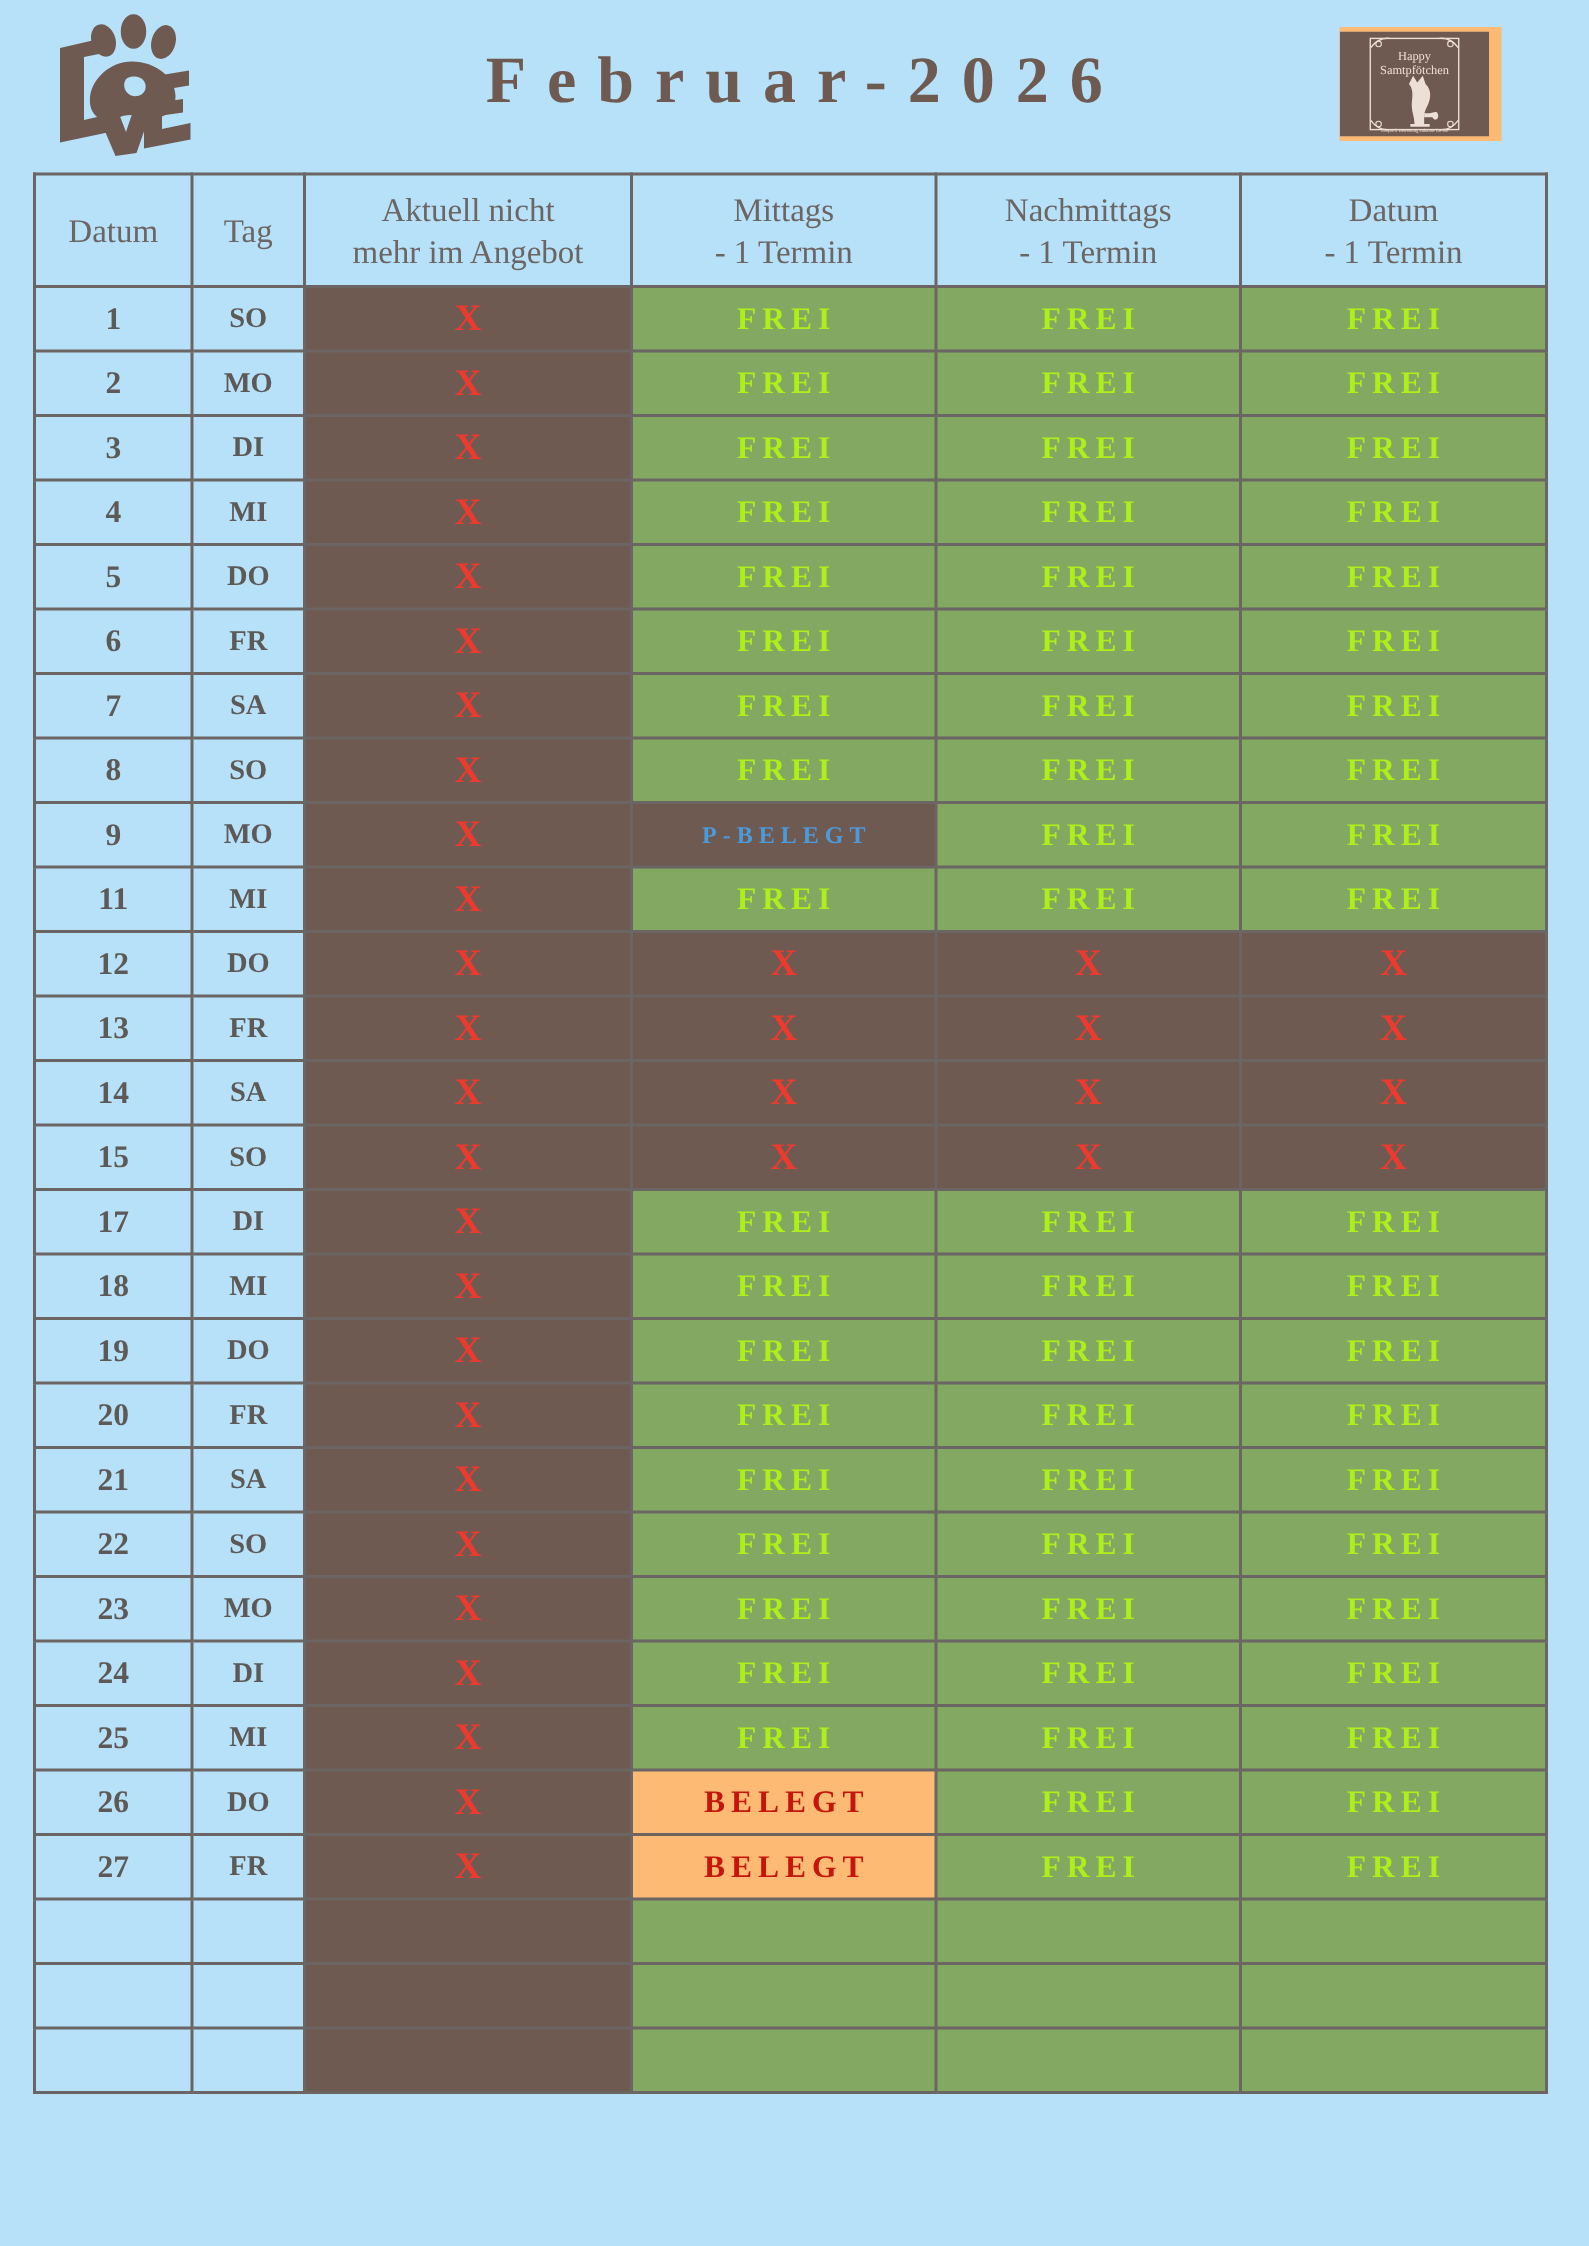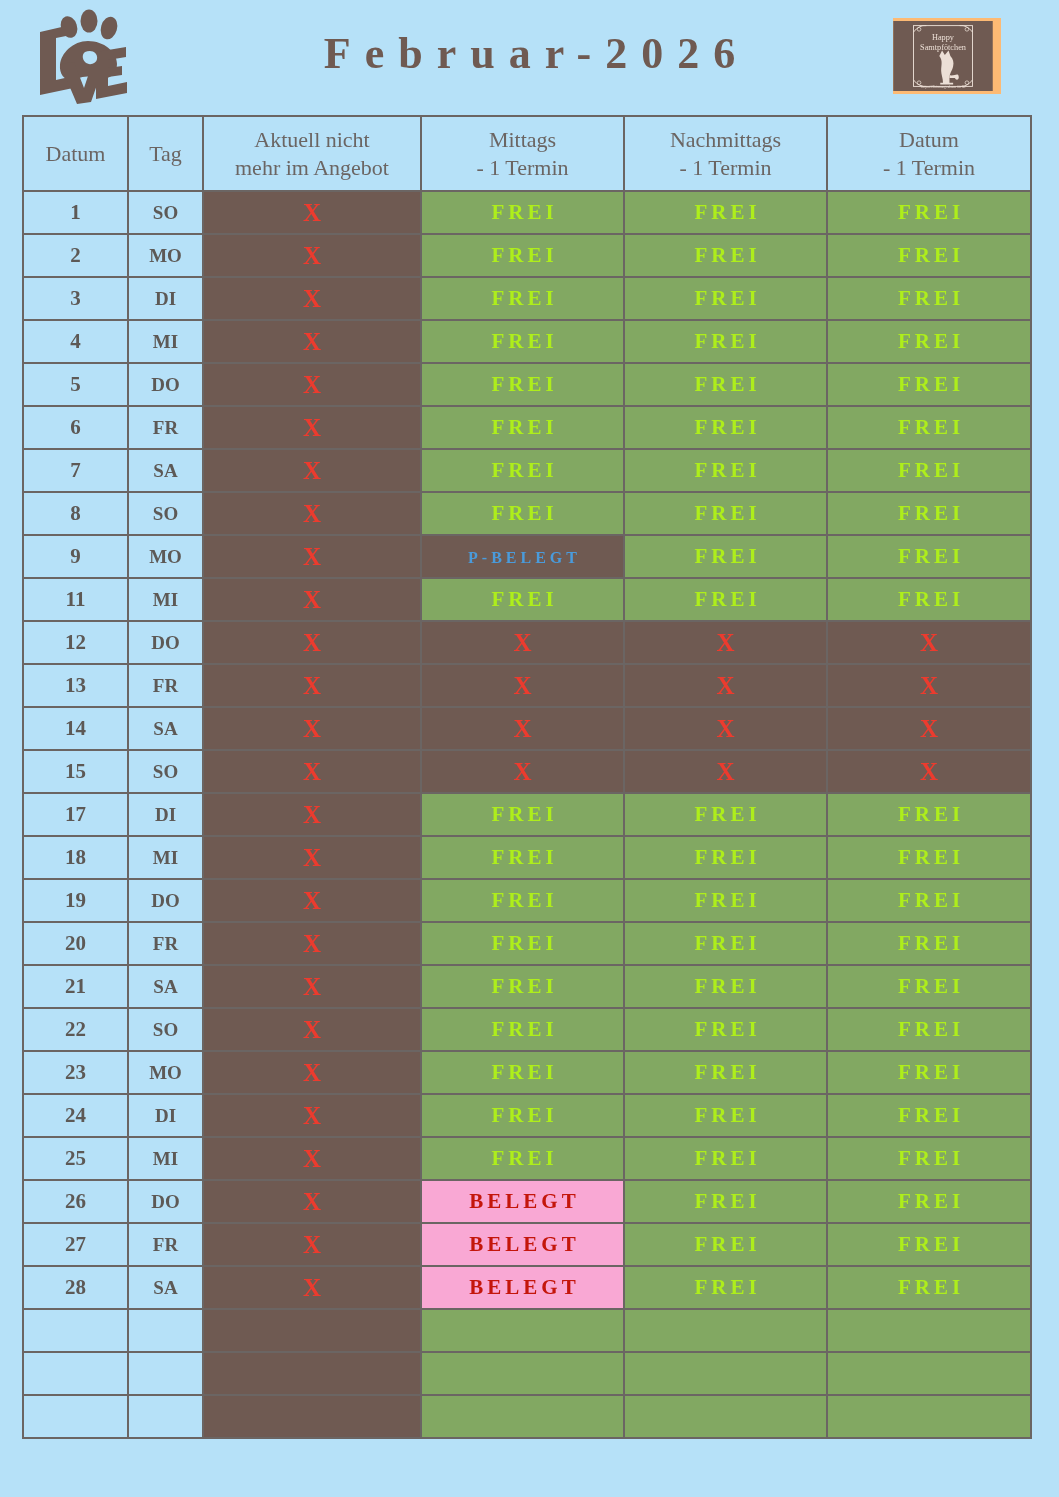--- a/index.html
+++ b/index.html
@@ -116,21 +116,21 @@
     border-top: 2px solid #cfe9f8;
     border-bottom: 2px solid #cfe9f8;
   }
   td.slot.closed {
     background: #6f5a52;
   }
   td.slot.free {
     background: #82a862;
   }
   td.slot.booked {
-    background: #f9a8d4;
+    background: #fdba74;
   }
   td.slot.pbooked {
     background: #6f5a52;
   }
   td.slot.empty-brown { background: #6f5a52; }
   td.slot.empty-green { background: #82a862; }
 
   .mark-x {
     color: #ec3b2e;
     font-size: 25px;
@@ -447,28 +447,20 @@
         </tr>
         <tr>
           <td class="datum">27</td>
           <td class="tag">FR</td>
           <td class="slot closed"><span class="mark-x">X</span></td>
           <td class="slot booked"><span class="mark-belegt">BELEGT</span></td>
           <td class="slot free"><span class="mark-frei">FREI</span></td>
           <td class="slot free"><span class="mark-frei">FREI</span></td>
         </tr>
         <tr>
-          <td class="datum">28</td>
-          <td class="tag">SA</td>
-          <td class="slot closed"><span class="mark-x">X</span></td>
-          <td class="slot booked"><span class="mark-belegt">BELEGT</span></td>
-          <td class="slot free"><span class="mark-frei">FREI</span></td>
-          <td class="slot free"><span class="mark-frei">FREI</span></td>
-        </tr>
-        <tr>
           <td class="datum blank">&nbsp;</td>
           <td class="tag blank">&nbsp;</td>
           <td class="slot empty-brown"><span></span></td>
           <td class="slot empty-green"><span></span></td>
           <td class="slot empty-green"><span></span></td>
           <td class="slot empty-green"><span></span></td>
         </tr>
         <tr>
           <td class="datum blank">&nbsp;</td>
           <td class="tag blank">&nbsp;</td>

